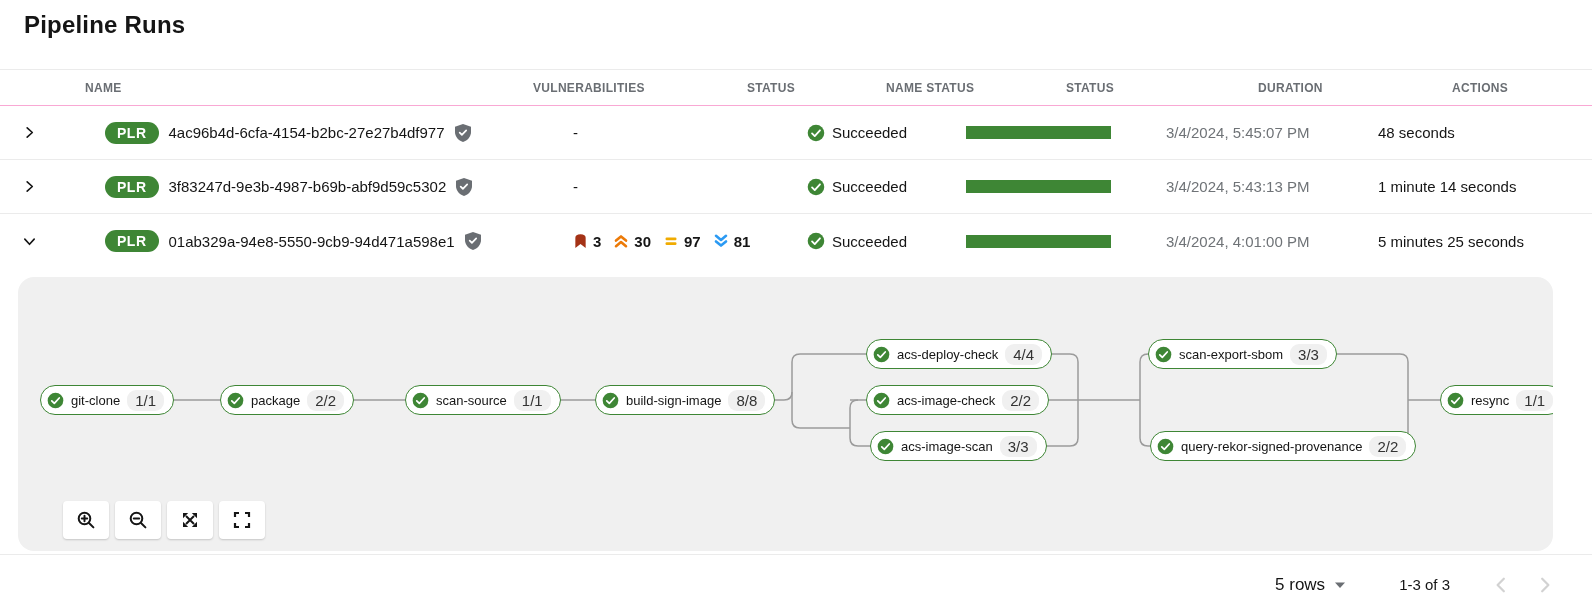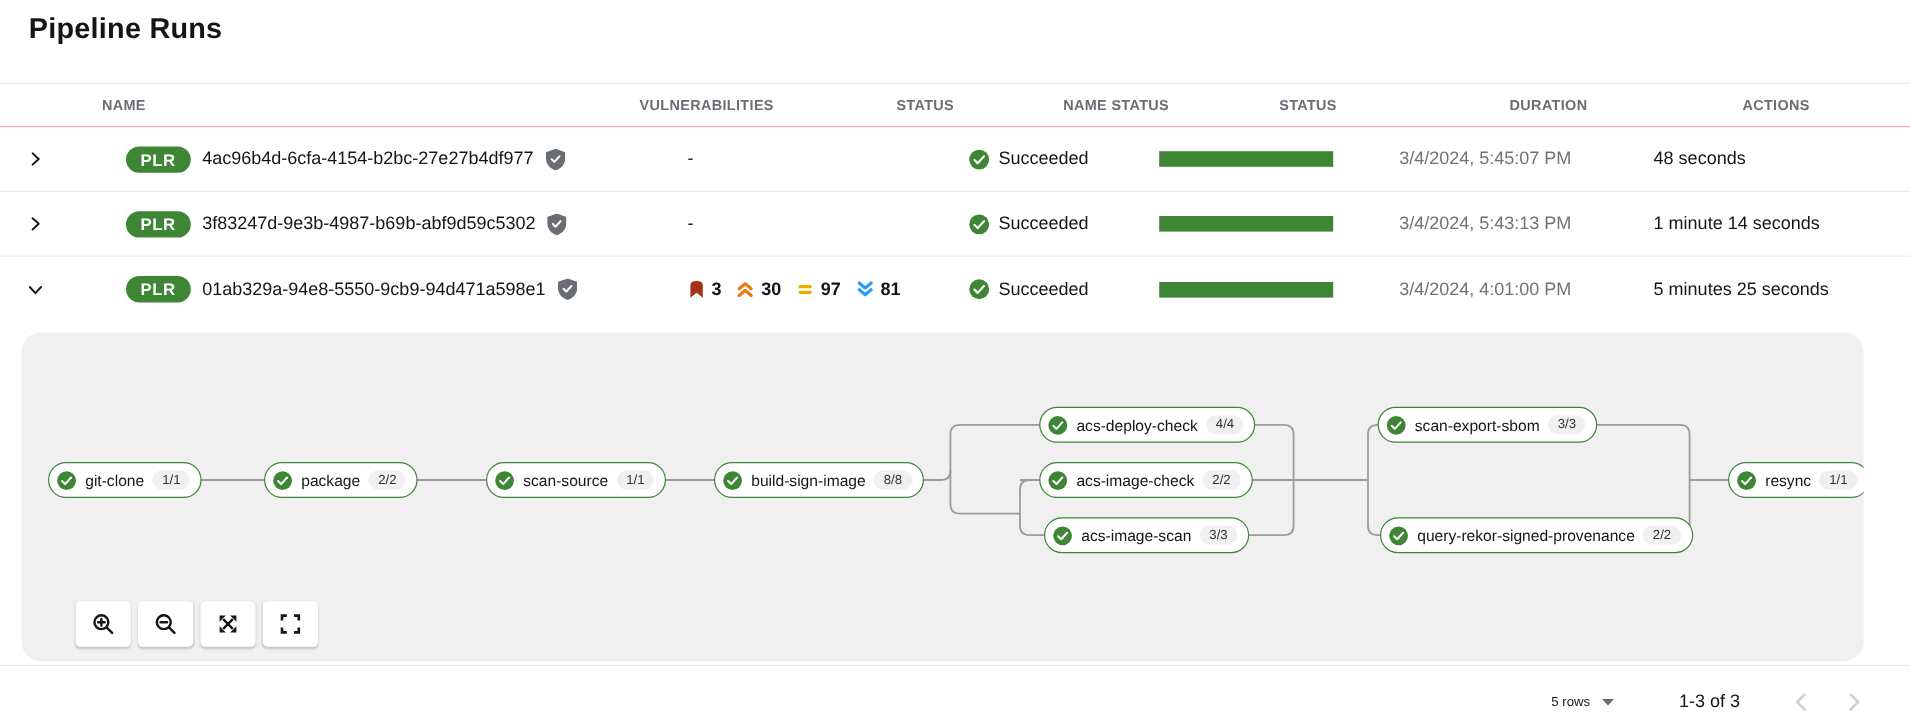--- a/index.html
+++ b/index.html
@@ -38,29 +38,29 @@
   .vuln-item { display:flex; align-items:center; gap:5px; }
   .vuln-count { font-size:15px; font-weight:700; }
 
   
   .pipeline-panel { position:relative; margin:9px 0 0 18px; width:1535px; height:274px;
     background:#f0f0f0; border-radius:16px; overflow:hidden; }
   .edges { position:absolute; left:0; top:0; }
   .task-node { position:absolute; height:30px; display:inline-flex; align-items:center; gap:7px;
     background:#fff; border:1.5px solid var(--success-green,#3e8635); border-radius:16px;
     padding:0 9px 0 6px; font-size:13px; white-space:nowrap; cursor:pointer; }
-  .task-count { background:#f0f0f0; border-radius:9px; padding:2px 8px; font-size:11px; color:#333; }
+  .task-count { background:#f0f0f0; border-radius:9px; padding:2px 8px; font-size:15px; color:#333; }
   .graph-controls { position:absolute; left:45px; top:224px; display:flex; gap:6px; }
   .gc-btn { width:46px; height:38px; background:#fff; border:none; border-radius:4px;
     box-shadow:0 1px 2px rgba(0,0,0,.18); display:flex; align-items:center; justify-content:center; cursor:pointer; }
 
   
   .footer { margin-top:3px; border-top:1px solid #ebebeb; height:60px;
     display:flex; align-items:center; justify-content:flex-end; padding-right:38px; }
-  .rows-select { display:flex; align-items:center; gap:9px; font-size:11px; cursor:pointer; }
+  .rows-select { display:flex; align-items:center; gap:9px; font-size:17px; cursor:pointer; }
   .range-label { font-size:15px; margin-left:53px; }
   .pager { display:flex; align-items:center; gap:26px; margin-left:42px; }
   .pager-btn { background:none; border:none; padding:0; display:flex; cursor:default; }
 </style>
 </head>
 <body>
 
 <div class="topbar">
   <h1 class="page-title">Pipeline Runs</h1>
 </div>

